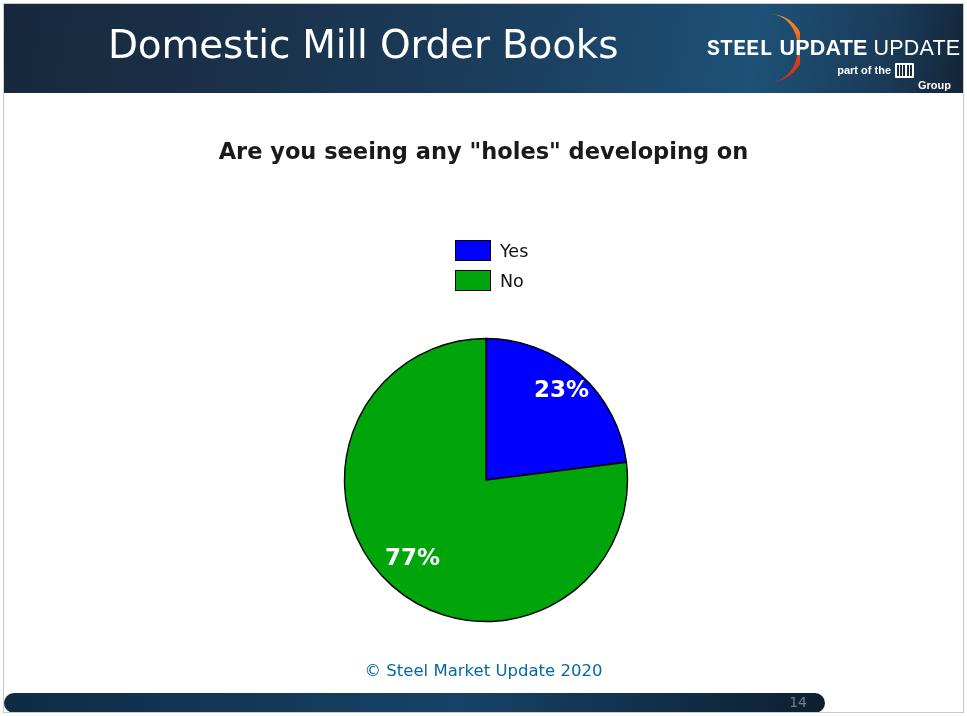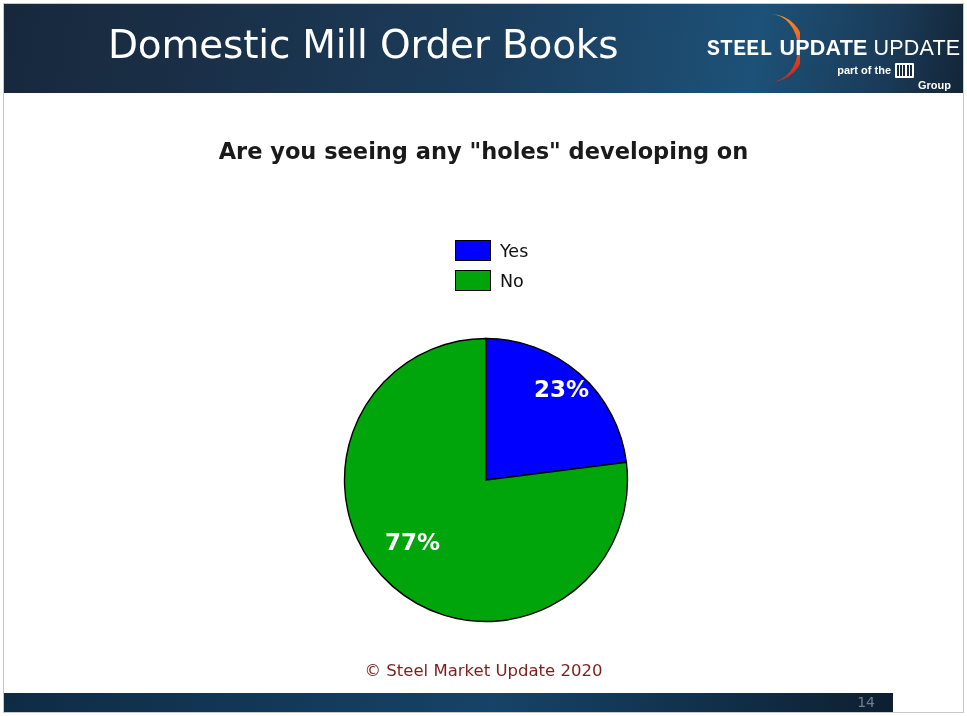--- a/index.html
+++ b/index.html
@@ -202,47 +202,48 @@
   .pie-label {
     position: absolute;
     color: #ffffff;
     font-size: 23px;
     font-weight: 600;
     font-family: "DejaVu Sans", sans-serif;
     white-space: nowrap;
     text-align: right;
   }
   .pie-label-yes { left: 192px; top: 40px; }
-  .pie-label-no  { left: 43px;  top: 193px; }
+  .pie-label-no  { left: 43px;  top: 208px; }
 
   
   .credit {
     position: absolute;
     left: 0;
     top: 568px;
     width: 959px;
     text-align: center;
     font-size: 16.5px;
-    color: #7f1d1d;
+    color: #0369a1;
     font-family: "DejaVu Sans", sans-serif;
   }
 
   
   .bottom-bar {
     position: absolute;
     left: 4px;
     top: 693px;
-    width: 889px;
+    width: 821px;
     height: 20px;
     background: linear-gradient(100deg,
         #10304a 0%,
         #14395a 40%,
         #123css 60%,
         #0f2438 100%);
     overflow: hidden;
+    border-radius: 10px;
   }
   .bottom-bar-inner {
     position: absolute;
     inset: 0;
     background: linear-gradient(100deg, #0f2b44 0%, #164367 55%, #0d1f31 100%);
   }
   .page-num {
     position: absolute;
     right: 18px;
     top: 1px;

